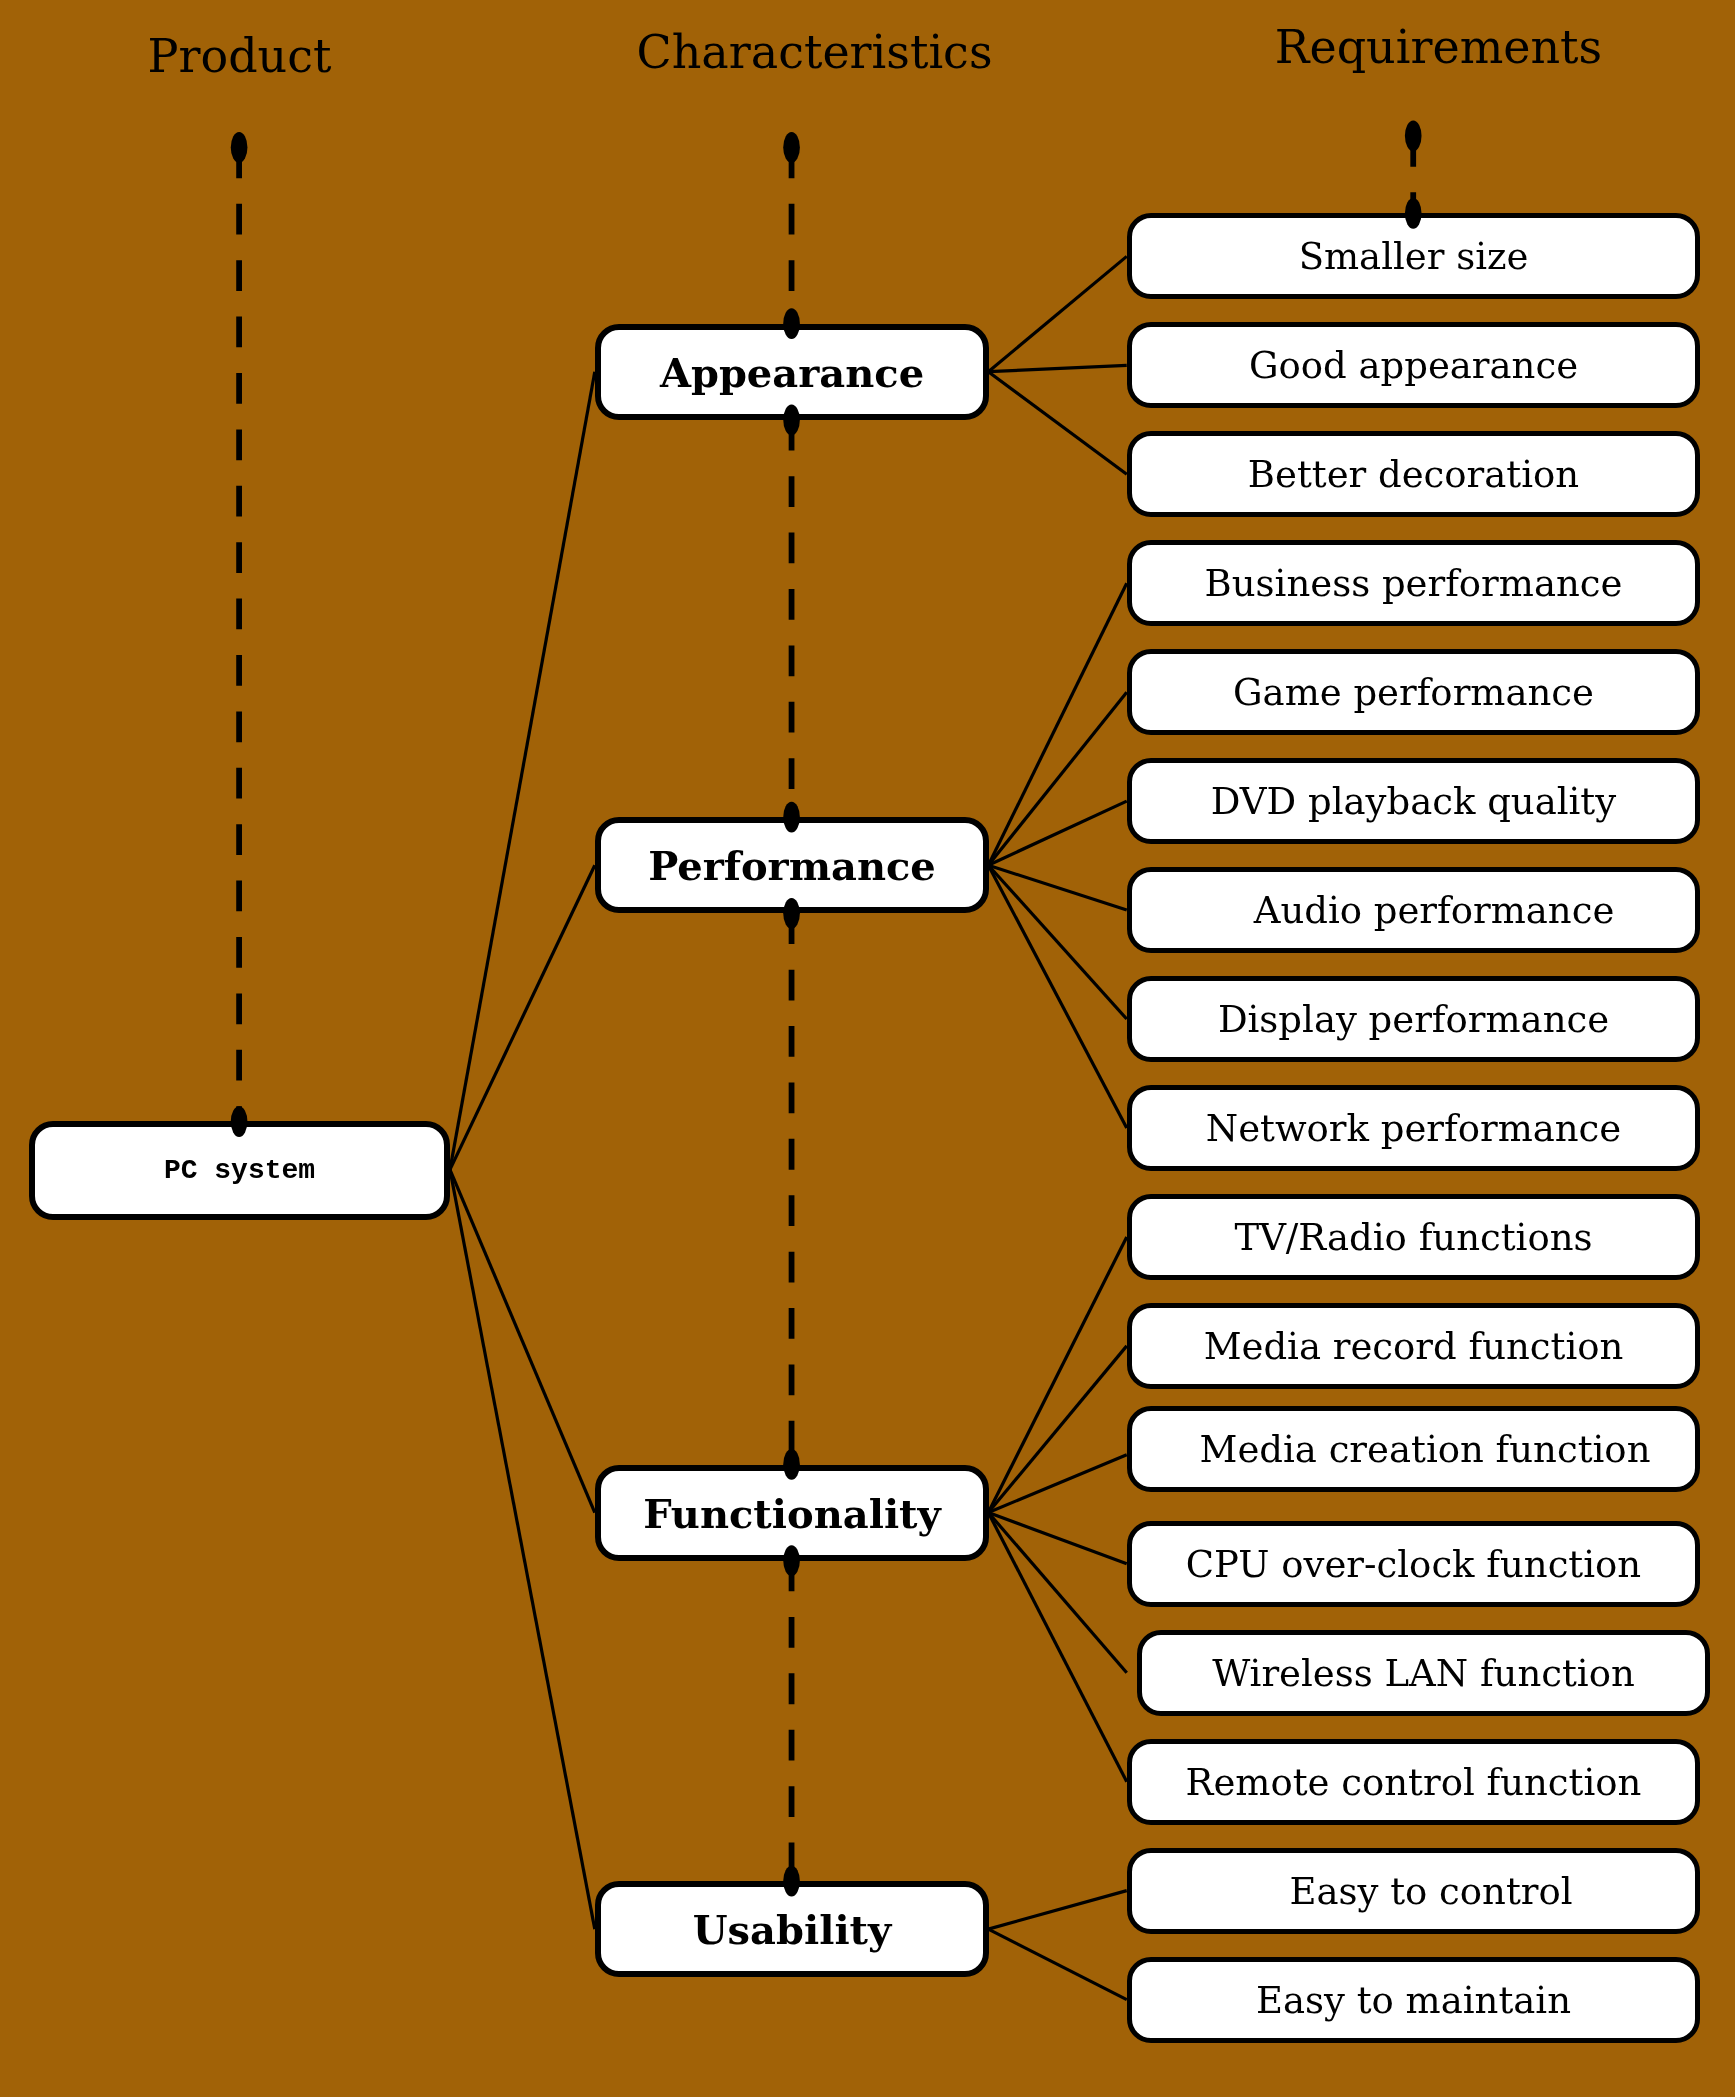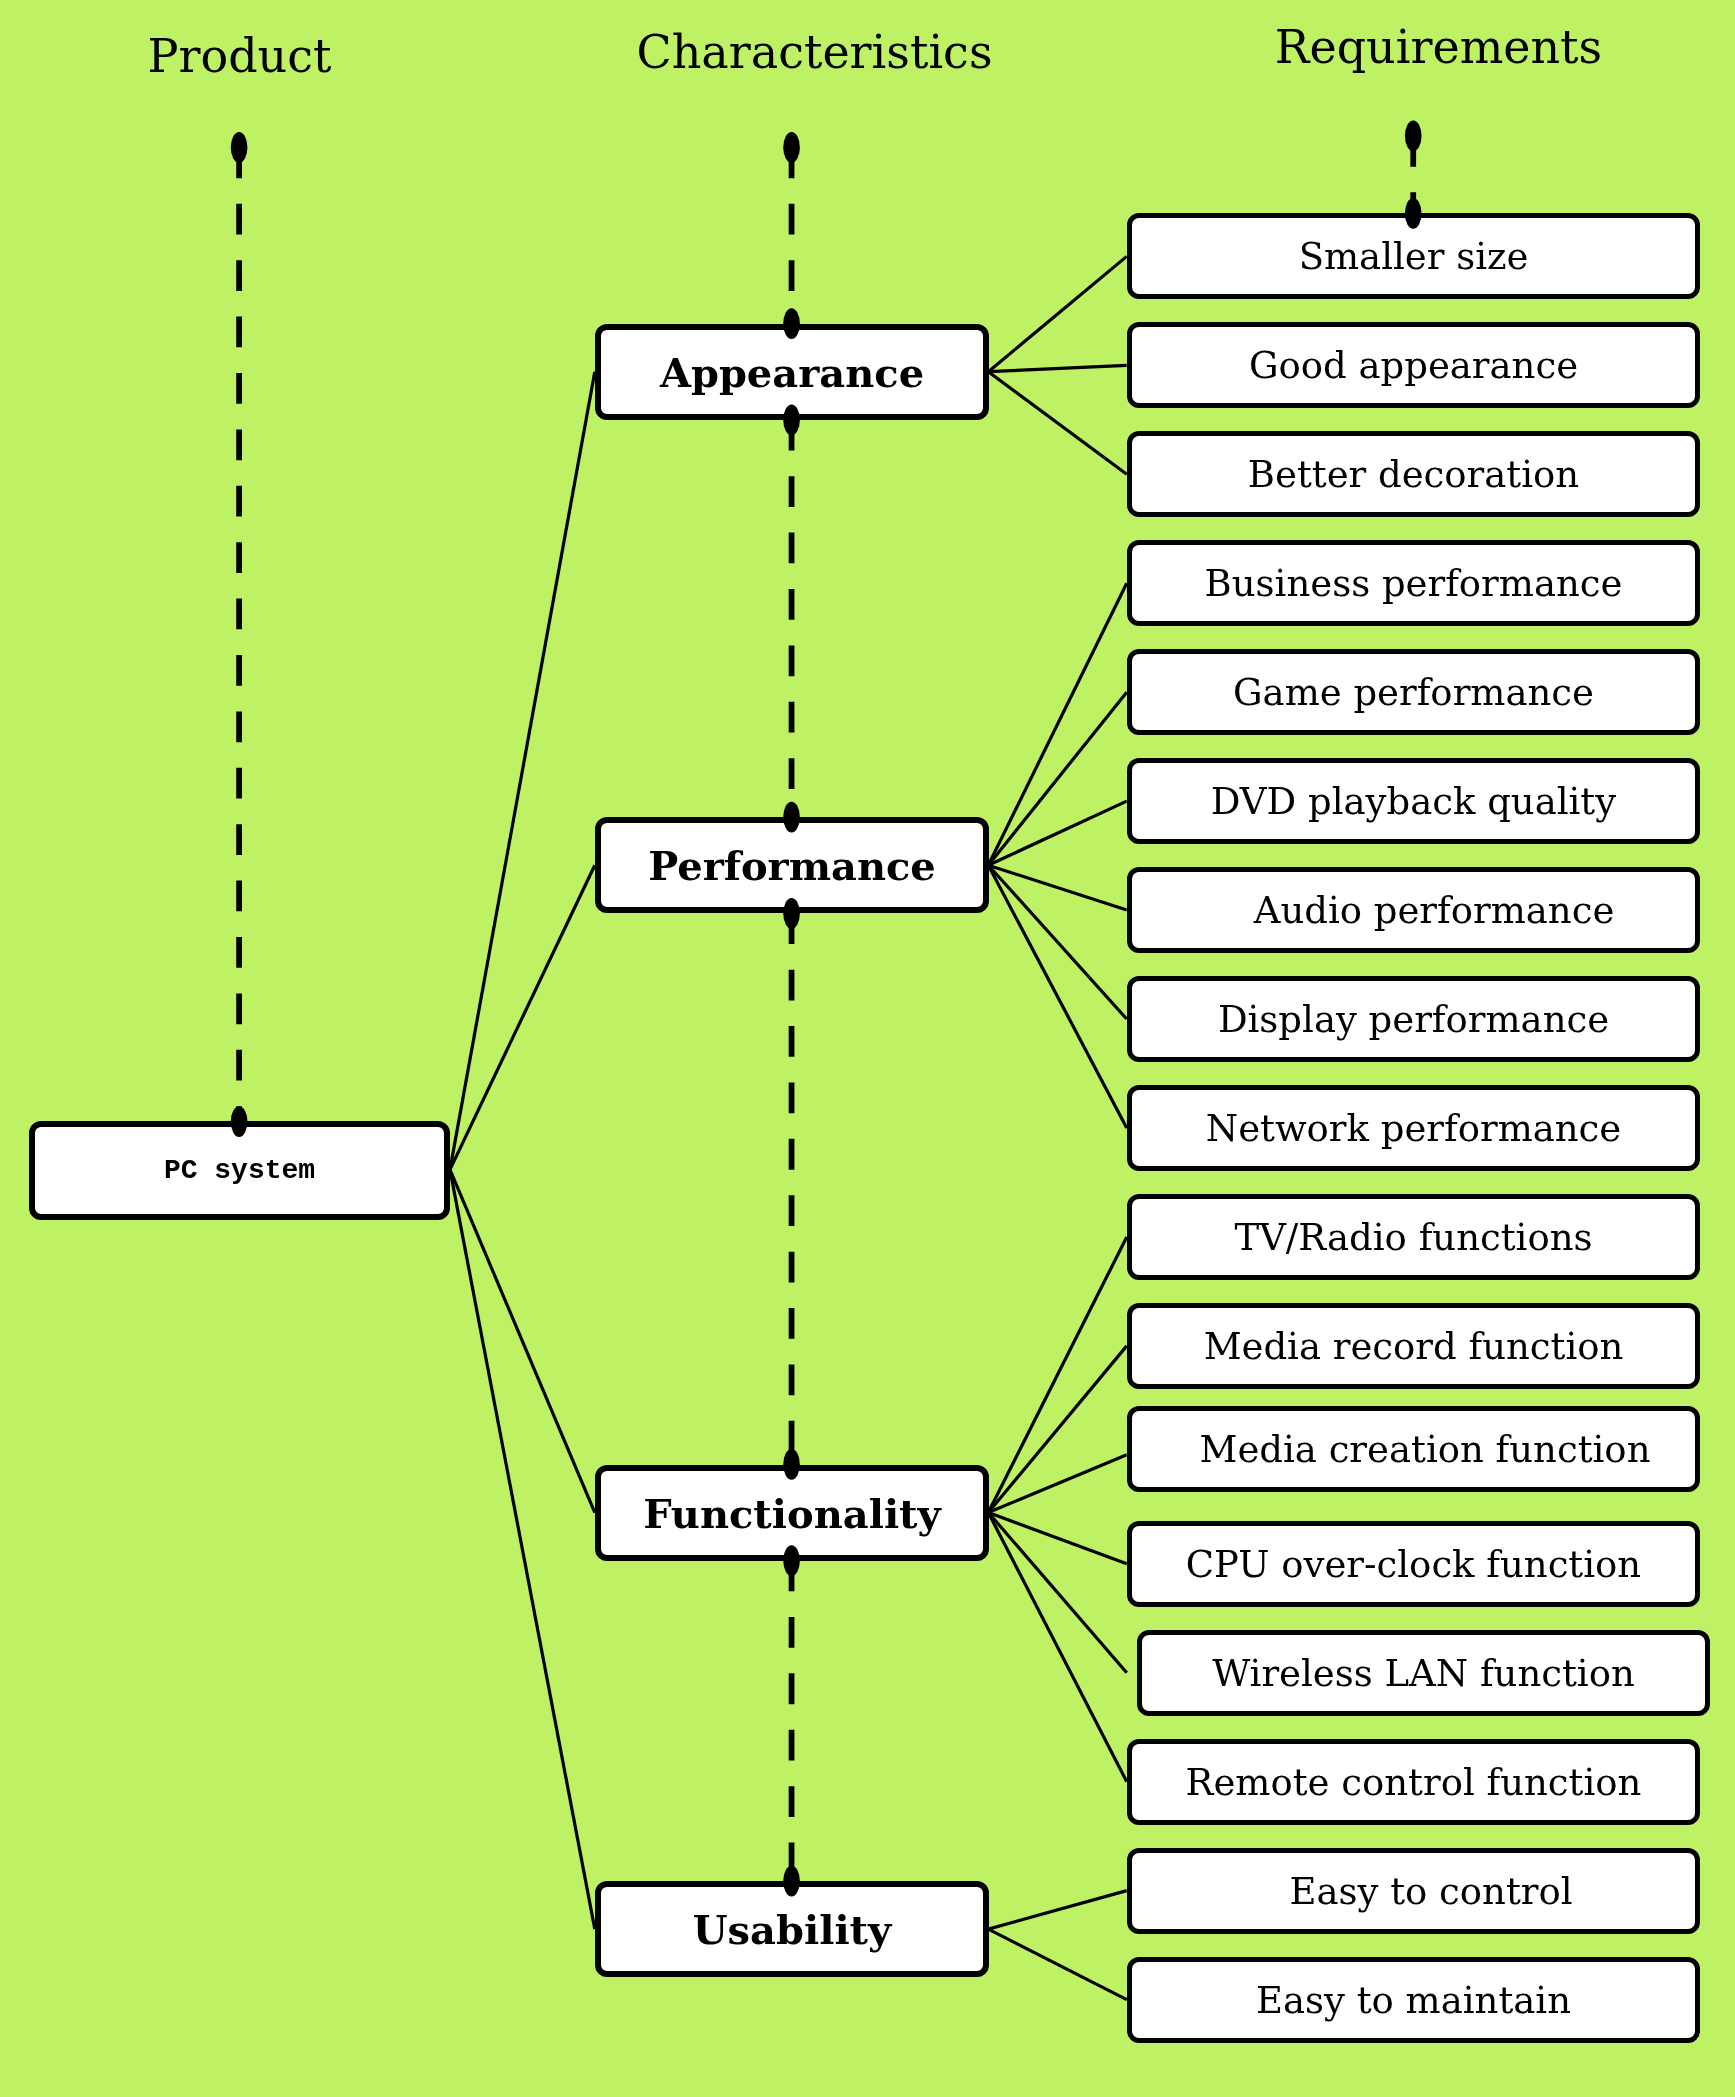--- a/index.html
+++ b/index.html
@@ -1,20 +1,20 @@
 <!DOCTYPE html>
 <html style="font-size:10.3px"><head>
 <meta charset="utf-8">
 <style>
   html, body { margin: 0; padding: 0; background: #ffffff; }
   .canvas {
     position: relative;
     width: 1735px;
     height: 2097px;
-    background: #bef264;
+    background: #a16207;
     color: #000000;
     font-family: "DejaVu Serif", "Liberation Serif", serif;
     overflow: hidden;
   }
   svg.layer {
     position: absolute;
     left: 0; top: 0;
     width: 1735px;
     height: 2097px;
   }
@@ -27,21 +27,21 @@
     line-height: 1.1;
     text-align: center;
     white-space: nowrap;
   }
   .box {
     position: absolute;
     z-index: 2;
     box-sizing: border-box;
     background: #ffffff;
     border: 5.1px solid #000000;
-    border-radius: 12px;
+    border-radius: 24px;
     display: flex;
     align-items: center;
     justify-content: center;
     text-align: center;
     white-space: nowrap;
   }
   .req {
     left: 1127px;
     width: 573px;
     height: 86px;

